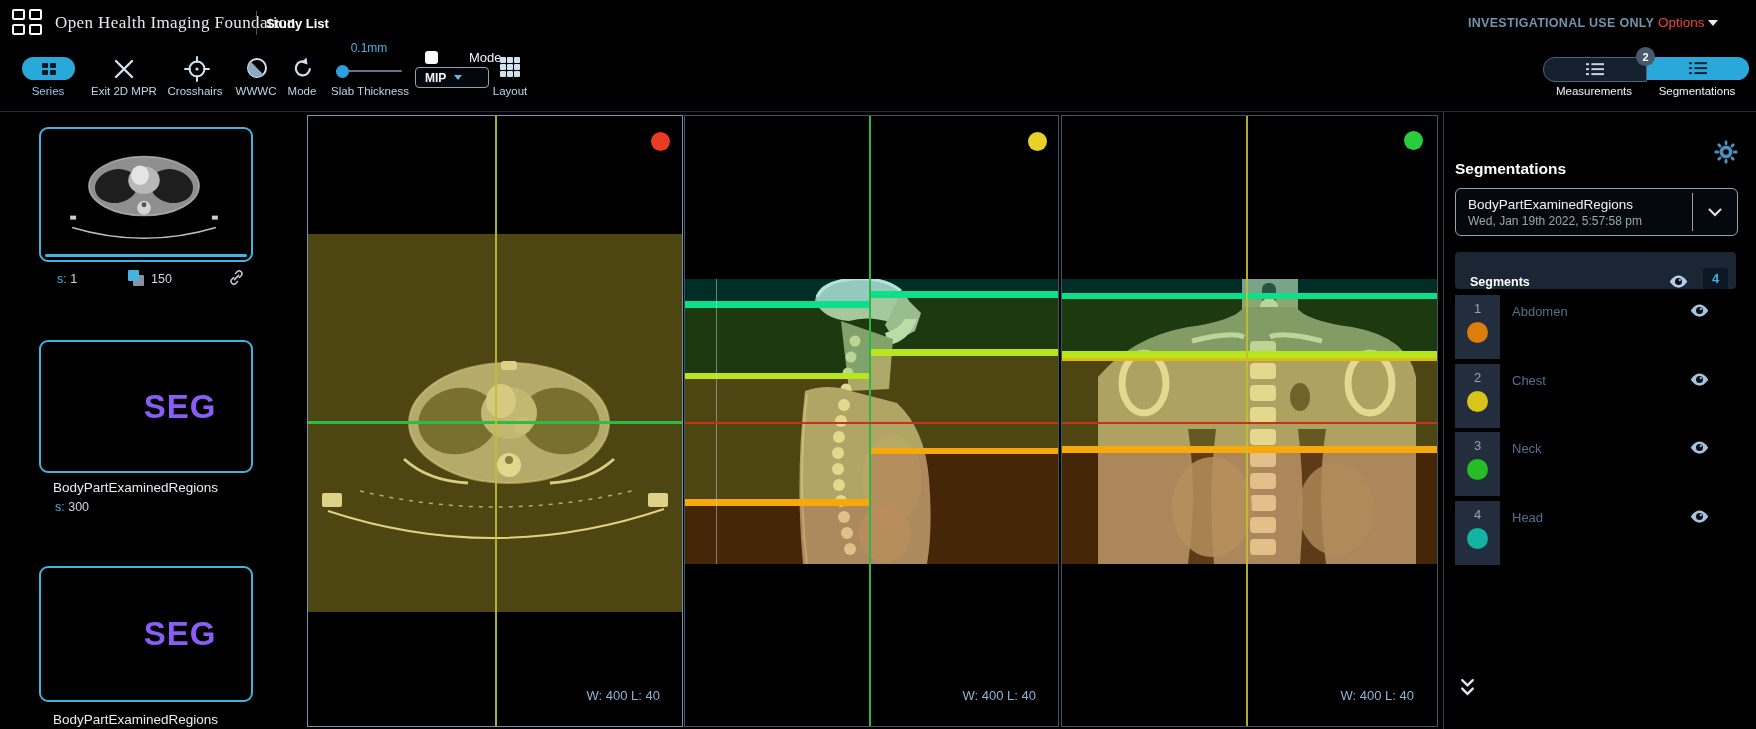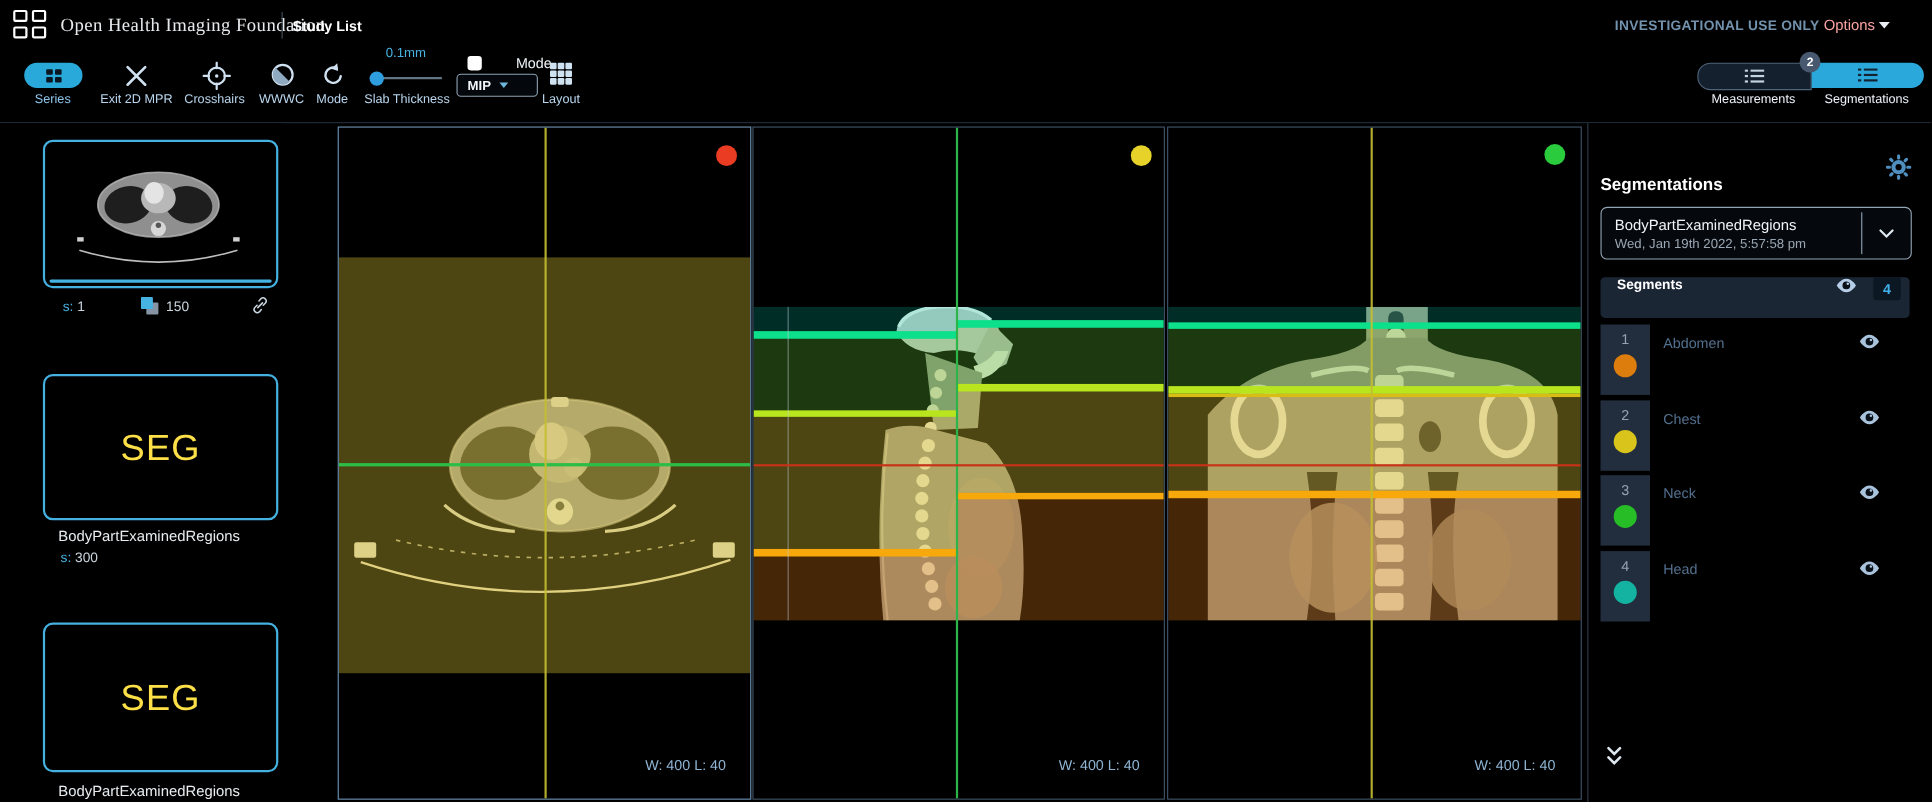--- a/index.html
+++ b/index.html
@@ -7,21 +7,21 @@
        font-family:"Liberation Sans",sans-serif;-webkit-font-smoothing:antialiased;}
   .abs{position:absolute;}
   
   #header{position:absolute;left:0;top:0;width:1756px;height:45px;background:#000;}
   .logo{display:grid;grid-template-columns:13px 13px;grid-template-rows:11px 11px;gap:4px;}
   .logo span{border:2.5px solid #fff;border-radius:2px;display:block;}
   .app-title{font-family:"Liberation Serif",serif;font-size:17px;color:#e7eaed;letter-spacing:.4px;white-space:nowrap;}
   .hdr-divider{width:1px;height:24px;background:#46535f;}
   .study-list{font-size:13px;font-weight:bold;color:#fff;}
   .investigational{font-size:12.5px;font-weight:bold;color:#7292ad;letter-spacing:.3px;}
-  .options{font-size:13.5px;color:#fca5a5;}
+  .options{font-size:13.5px;color:#ef4444;}
   .caret{width:0;height:0;border-left:5px solid transparent;border-right:5px solid transparent;border-top:6px solid #e8eef4;}
   
   #toolbar{position:absolute;left:0;top:45px;width:1756px;height:66px;background:#000;border-bottom:1px solid #222e3b;}
   .tool-label{position:absolute;font-size:11.5px;color:#b9d6ee;text-align:center;white-space:nowrap;transform:translateX(-50%);}
   .pill{position:absolute;border-radius:12px;}
   .series-pill{background:#28a9da;display:flex;align-items:center;justify-content:center;}
   .grid2{display:grid;grid-template-columns:6px 6px;grid-template-rows:5px 5px;gap:2px;}
   .grid2 span{background:#0b1623;border-radius:1px;}
   .grid3{display:grid;grid-template-columns:5.5px 5.5px 5.5px;grid-template-rows:5.5px 5.5px 5.5px;gap:1.5px;}
   .grid3 span{background:#cfe2f2;border-radius:1px;}
@@ -36,21 +36,21 @@
   .toggle{position:absolute;display:flex;}
   .toggle-half{width:102px;height:23px;display:flex;align-items:center;justify-content:center;}
   .toggle-left{background:#15202e;border:1.5px solid #4d6478;border-radius:12px 0 0 12px;}
   .toggle-right{background:#2aa8dc;border-radius:0 12px 12px 0;}
   .badge{position:absolute;width:19px;height:19px;border-radius:50%;background:#48586e;color:#fff;
          font-size:11px;font-weight:bold;display:flex;align-items:center;justify-content:center;}
   
   #study-panel{position:absolute;left:0;top:112px;width:256px;height:617px;background:#000;overflow:hidden;}
   .thumb{position:absolute;left:39px;width:210px;border:2px solid #44b1e0;border-radius:9px;background:#000;overflow:hidden;}
   .seg-text{width:100%;height:100%;display:flex;align-items:center;justify-content:center;
-            font-size:33px;font-weight:normal;color:#fde047;letter-spacing:1px;}
+            font-size:33px;font-weight:bold;color:#8b5cf6;letter-spacing:1px;padding-left:34px;}
   .thumb-caption{position:absolute;left:53px;font-size:13.5px;color:#e9edf0;white-space:nowrap;}
   .series-info{position:absolute;font-size:12.5px;color:#ccd6de;}
   .blue{color:#46b2e2;}
   .progress{position:absolute;left:4px;right:4px;bottom:3px;height:3.5px;background:#46b2e2;border-radius:2px;}
   
   .viewport{position:absolute;top:115px;height:610px;background:#000;overflow:hidden;}
   .vp-border-active{border:1px solid #6e95b8;}
   .vp-border{border:1px solid #42566a;}
   .band{position:absolute;left:0;right:0;}
   .band-col{position:absolute;top:0;bottom:0;}
@@ -62,21 +62,21 @@
   #seg-panel{position:absolute;left:1443px;top:112px;width:313px;height:617px;background:#000;border-left:1px solid #303c4a;}
   .seg-title{position:absolute;left:11px;top:48px;font-size:15.5px;font-weight:bold;color:#fff;}
   .seg-dropdown{position:absolute;left:11px;top:76px;width:281px;height:46px;border:1px solid #93a5b5;border-radius:6px;
                 background:#05090e;display:flex;align-items:center;}
   .seg-dd-texts{flex:1;padding-left:12px;overflow:hidden;}
   .seg-dd-name{font-size:13.5px;color:#eef4f8;white-space:nowrap;}
   .seg-dd-date{font-size:12px;color:#9aa7b3;margin-top:2px;white-space:nowrap;}
   .seg-dd-div{width:1px;height:38px;background:#93a5b5;}
   .seg-dd-chev{width:44px;display:flex;align-items:center;justify-content:center;}
   .segments-header{position:absolute;left:11px;top:140px;width:281px;height:37px;background:#1b2635;border-radius:4px;
-                   display:flex;align-items:flex-start;}
+                   display:flex;align-items:flex-end;}
   .segments-title{font-size:12.5px;font-weight:bold;color:#fff;padding-left:15px;flex:1;}
   .count-box{width:25px;height:21px;background:#0c1724;border-radius:3px;margin:0 8px 0 14px;
              display:flex;align-items:center;justify-content:center;font-size:13px;font-weight:bold;color:#3fb2ec;}
   .seg-row{position:absolute;left:11px;width:281px;height:64px;}
   .seg-cell{position:absolute;left:0;top:0;width:45px;height:64px;background:#222e3e;
             display:flex;flex-direction:column;align-items:center;}
   .seg-num{font-size:13px;color:#97a2ae;margin-top:6px;}
   .seg-color{width:21px;height:21px;border-radius:50%;margin-top:6px;}
   .seg-name{position:absolute;left:57px;top:9px;font-size:13px;color:#53708f;}
   .seg-eye{position:absolute;right:26px;top:8px;}

